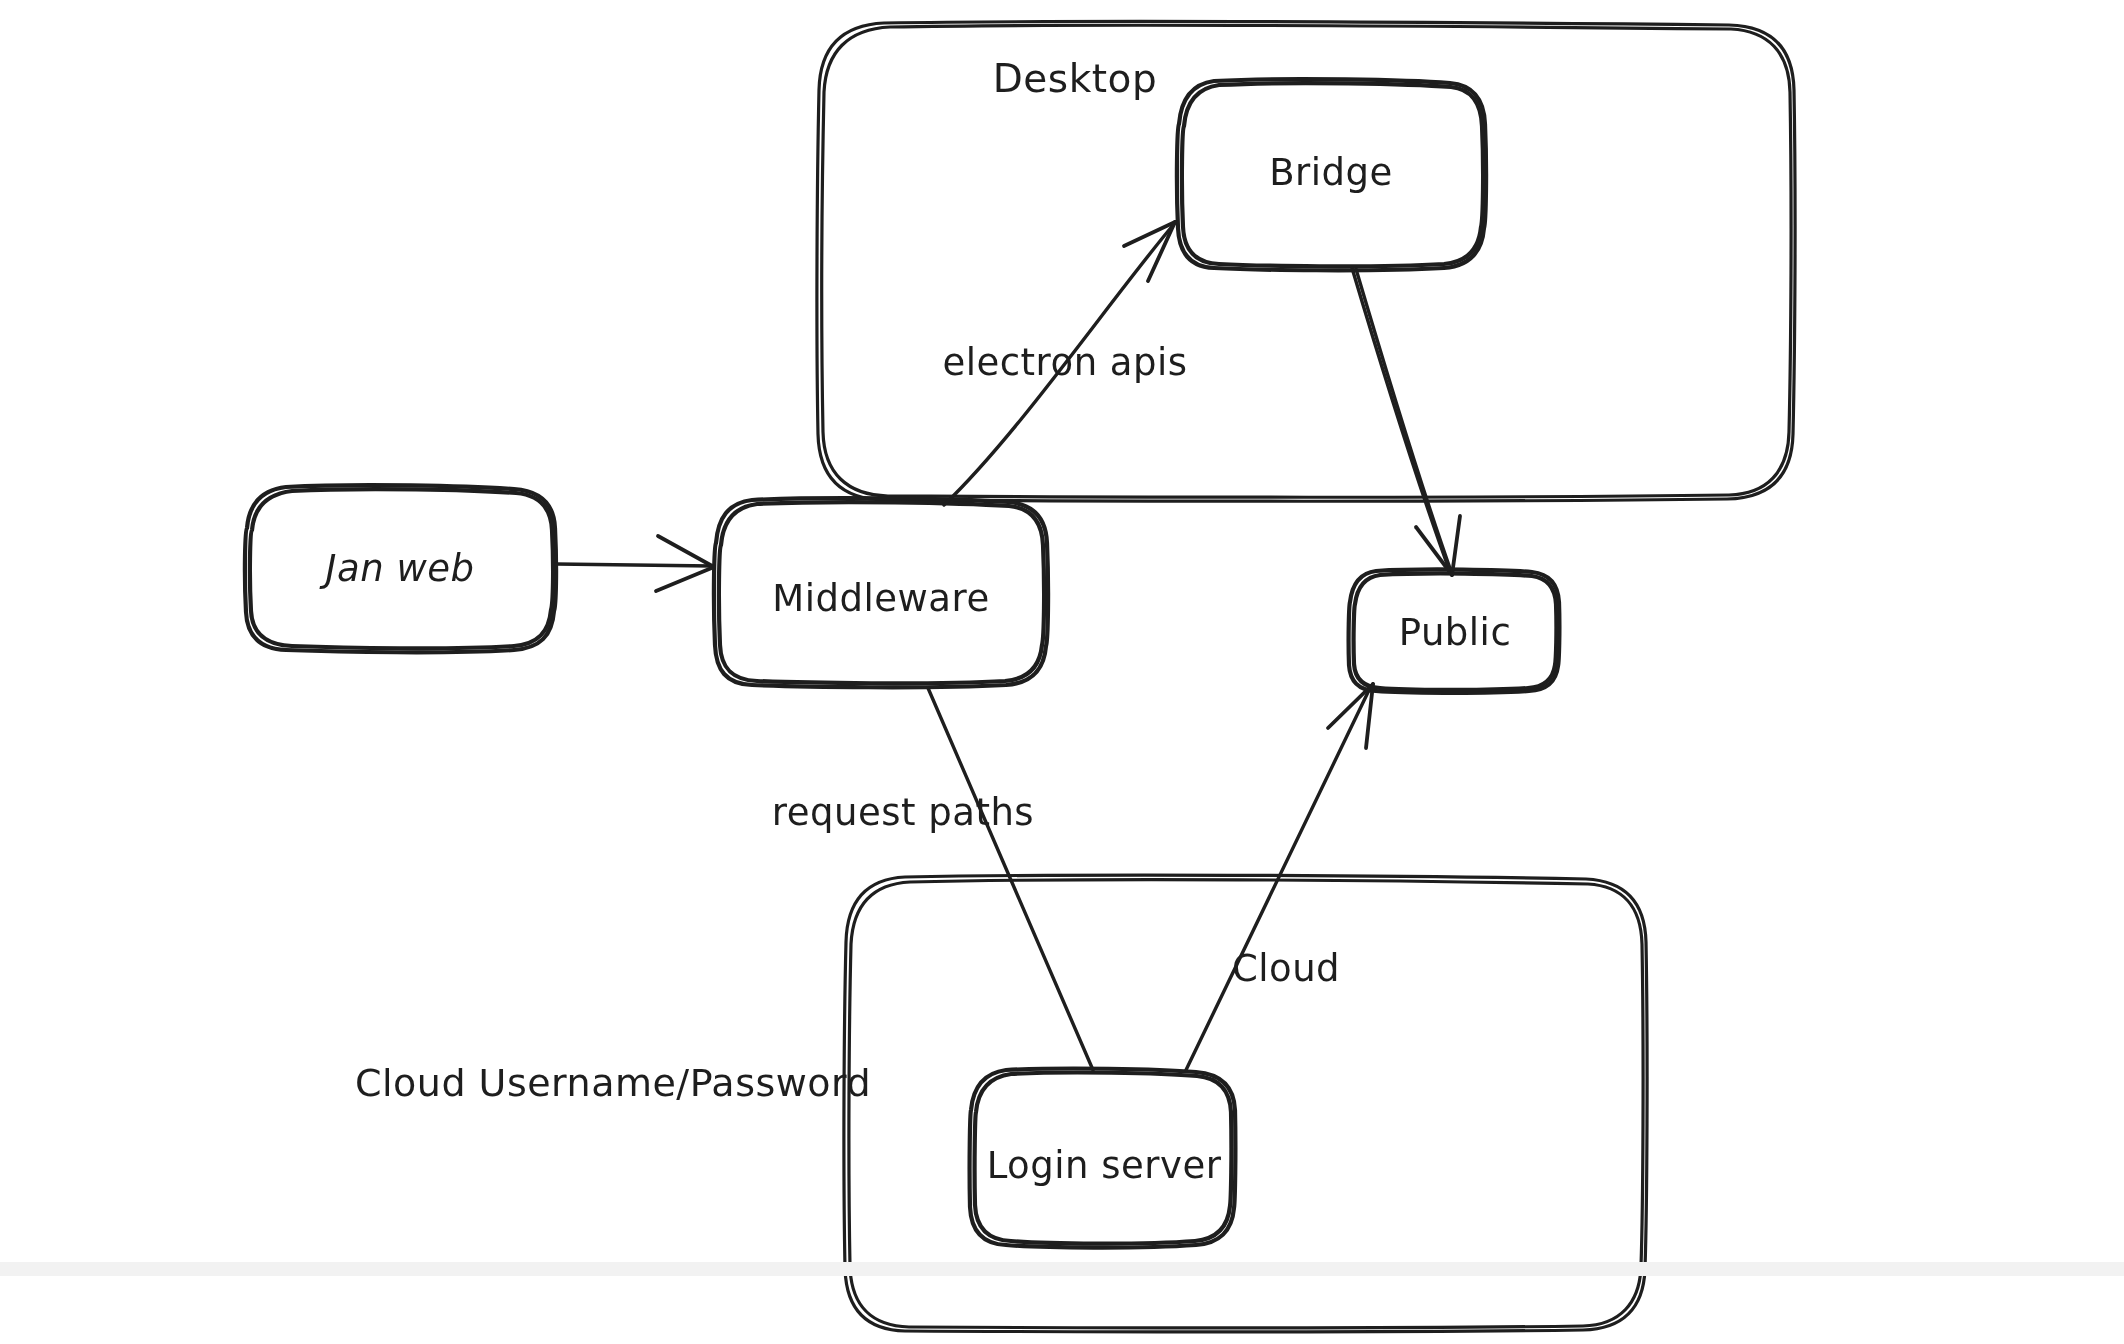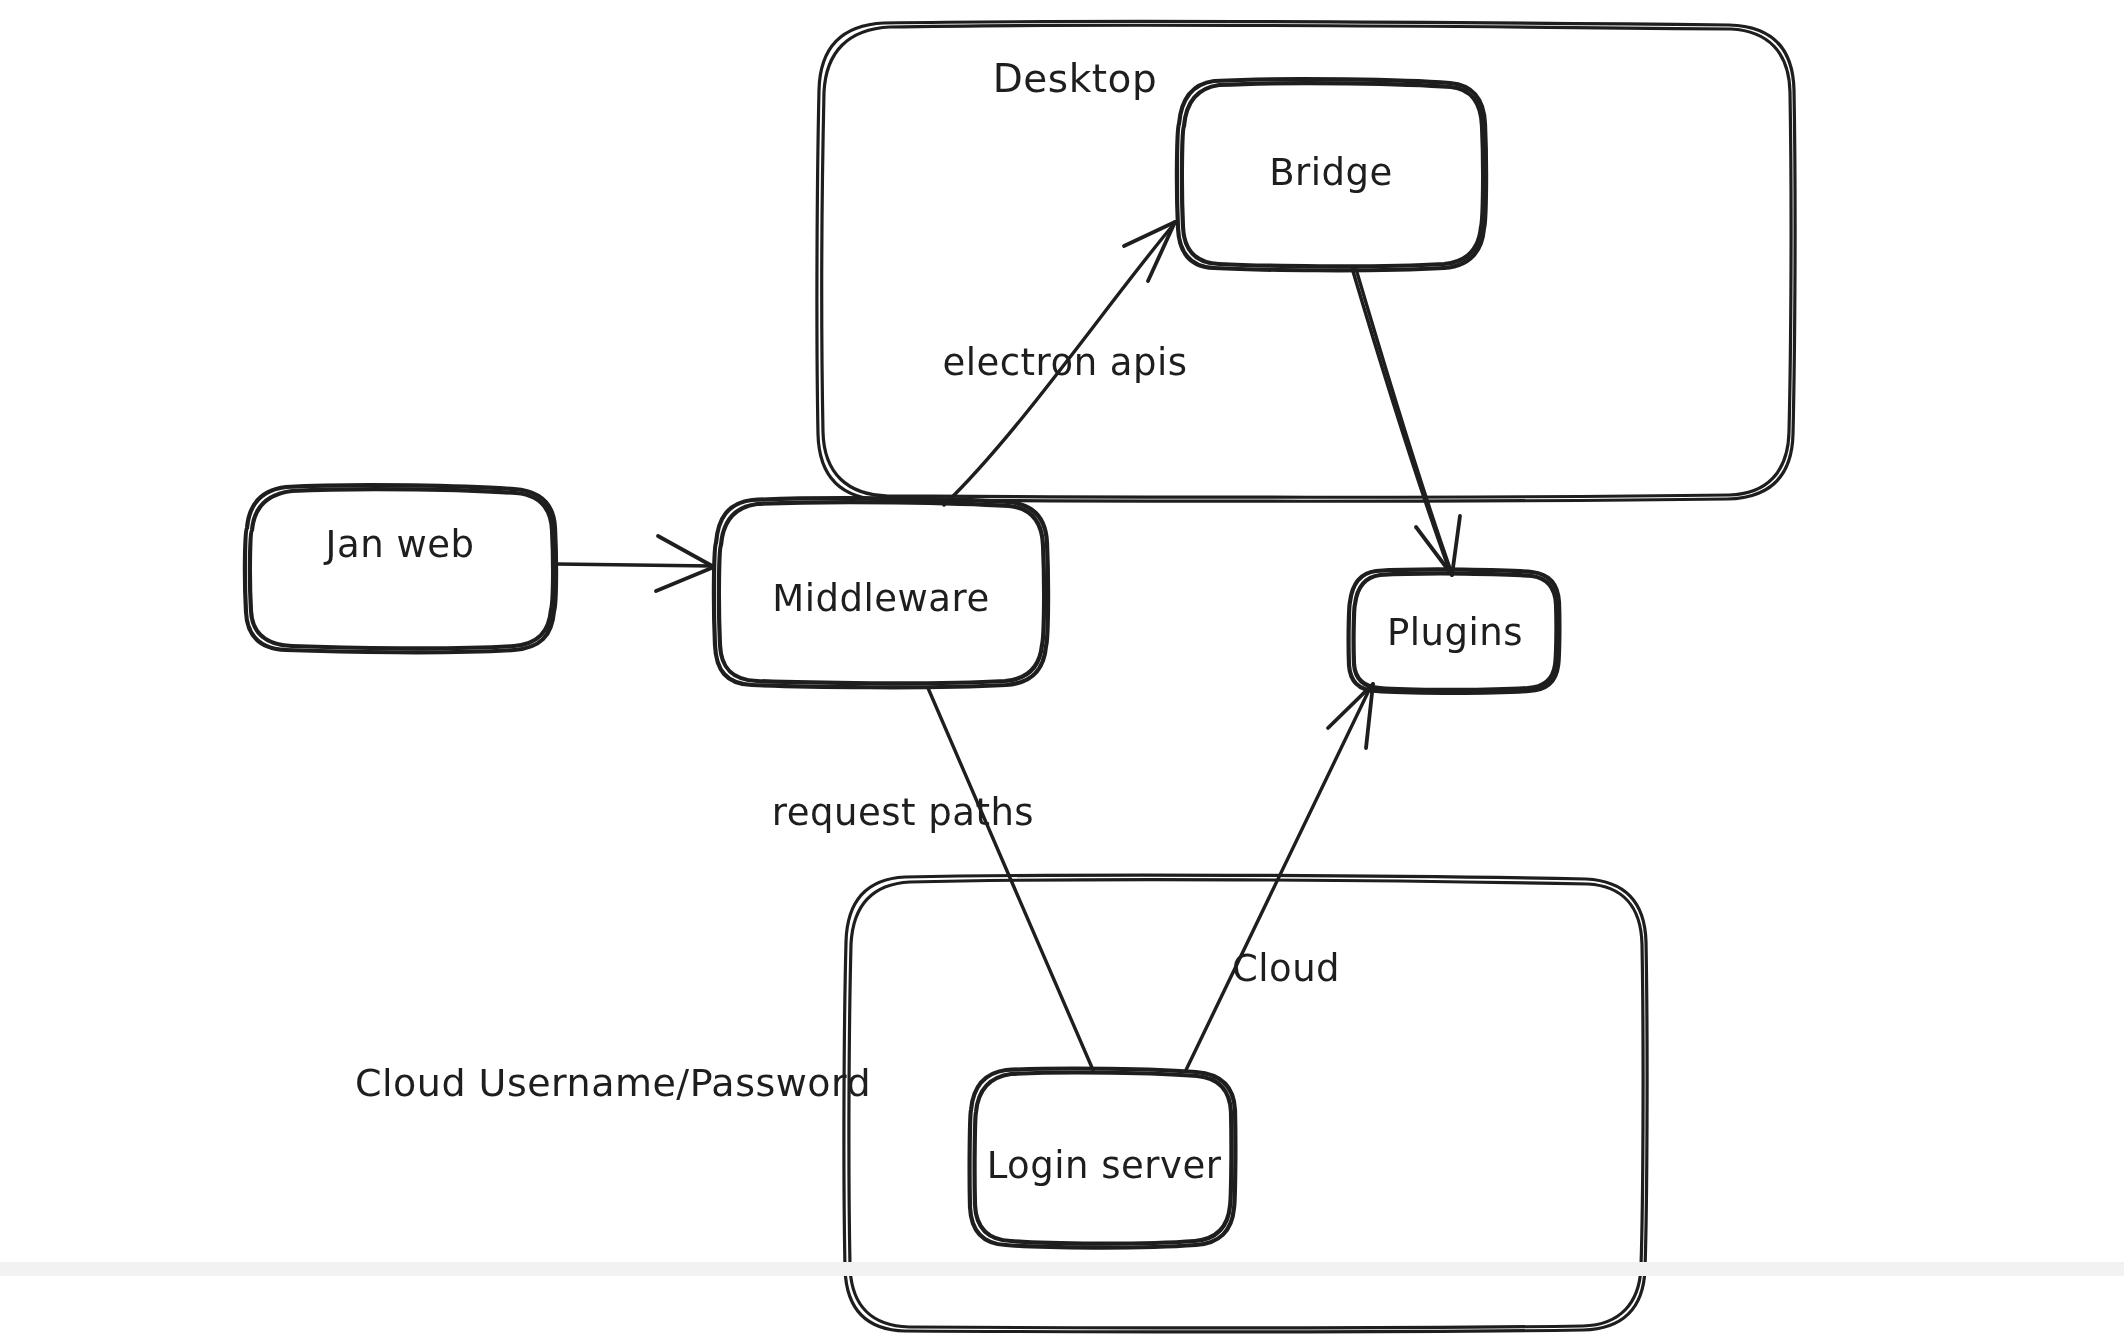--- a/index.html
+++ b/index.html
@@ -251,27 +251,27 @@
       <path class="sketch-stroke arrowhead-stroke" d="M 1328 728 L 1373 684"></path>
       <path class="sketch-stroke arrowhead-stroke" d="M 1366 748 L 1373 684"></path>
     </g>
 
   </svg>
 
   <div class="label container-label" style="left:1075px; top:78px;">Desktop</div>
 
   <div class="label edge-label" style="left:1286px; top:968px;">Cloud</div>
 
-  <div class="label node-label" style="left:400px; top:544px;">Jan web</div>
+  <div class="label node-label" style="left:400px; top:568px;font-style:italic;">Jan web</div>
 
   <div class="label node-label" style="left:881px; top:598px;">Middleware</div>
 
   <div class="label node-label" style="left:1331px; top:172px;">Bridge</div>
 
-  <div class="label node-label" style="left:1455px; top:632px;">Plugins</div>
+  <div class="label node-label" style="left:1455px; top:632px;">Public</div>
 
   <div class="label node-label" style="left:1104px; top:1165px;">Login server</div>
 
   <div class="label edge-label" style="left:1065px; top:362px;">electron apis</div>
 
   <div class="label edge-label" style="left:903px; top:812px;">request paths</div>
 
   <div class="label note-block" style="left:355px; top:962px;">
     <span class="note-line">Cloud Username/Password</span>
   </div>

